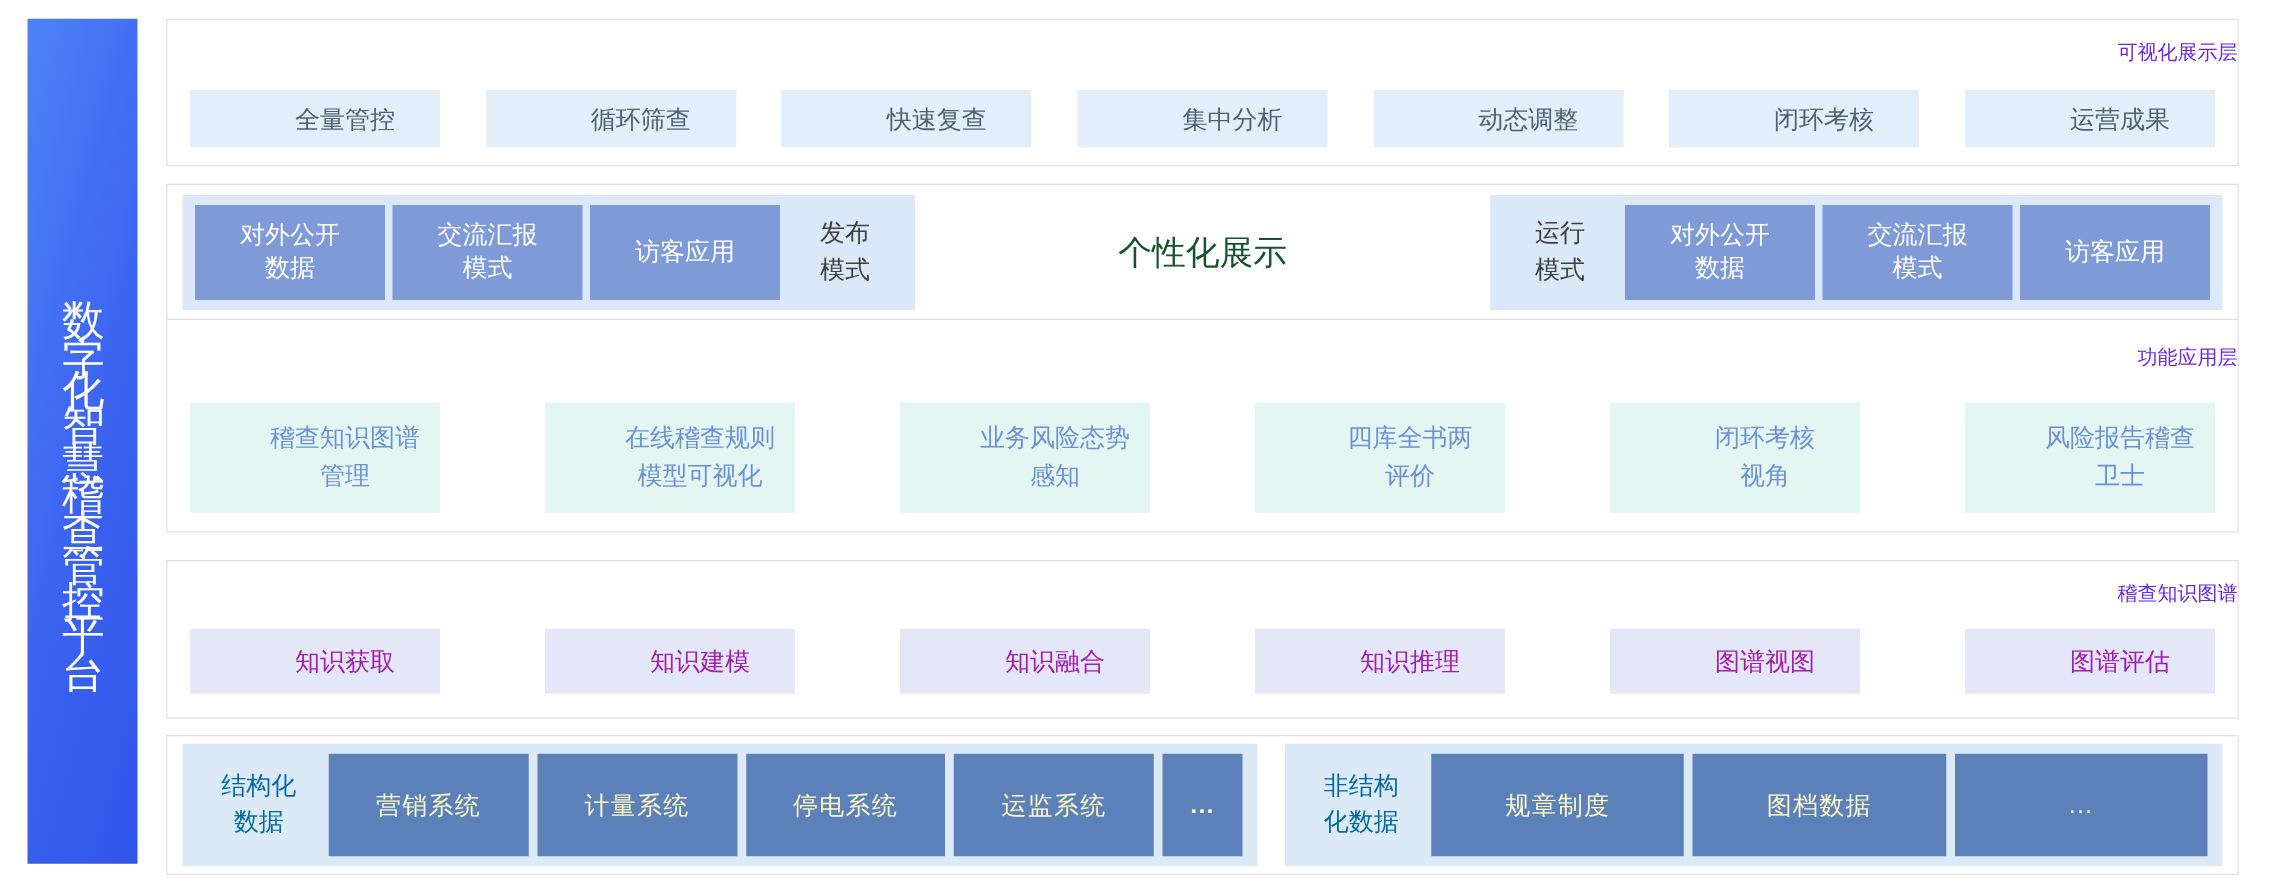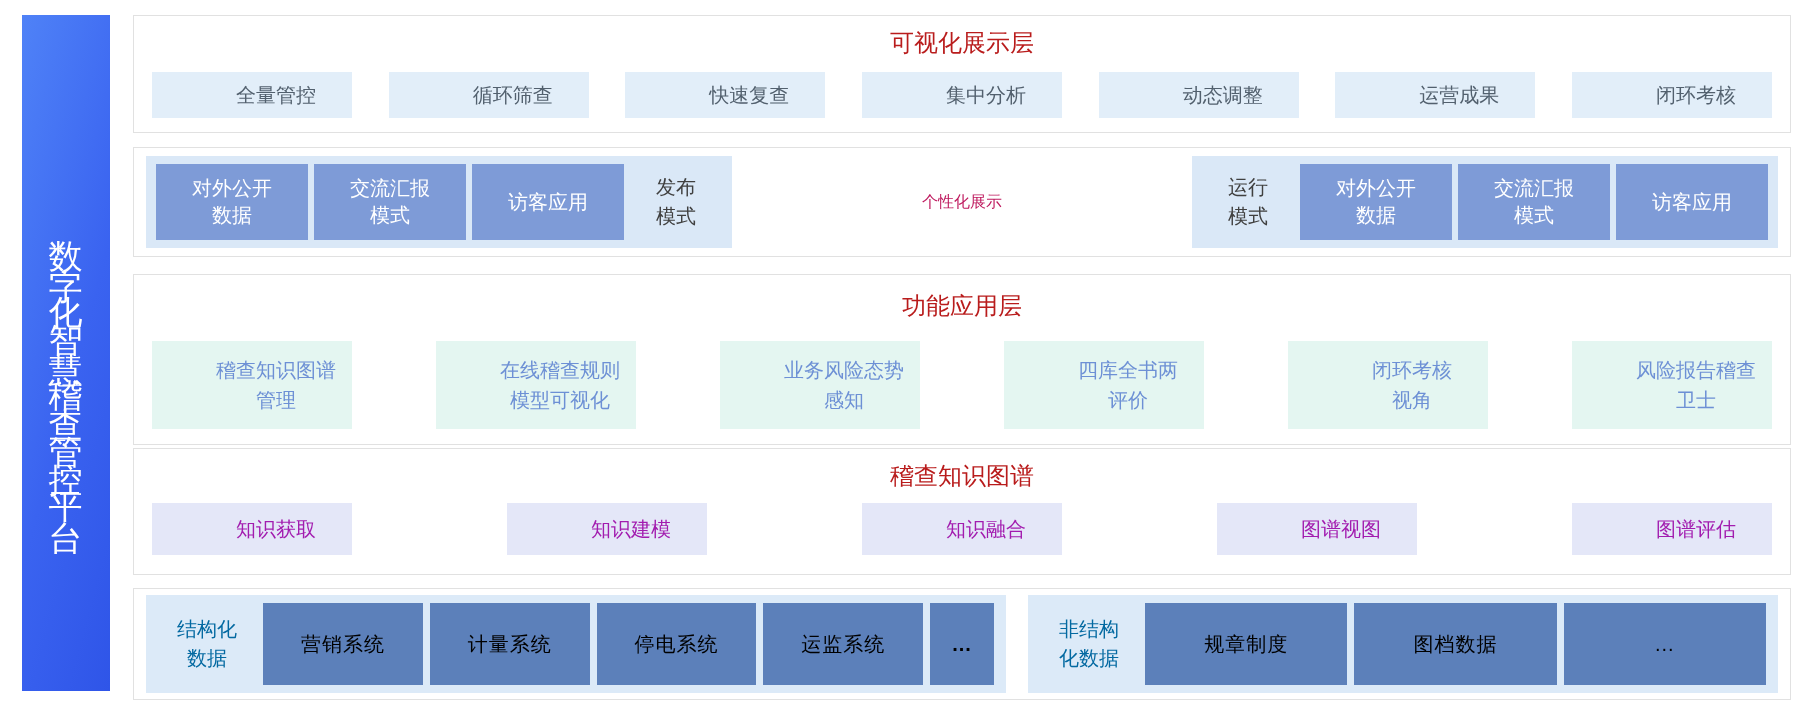--- a/index.html
+++ b/index.html
@@ -18,25 +18,25 @@
     color:#ffffff;font-size:34px;font-weight:500;letter-spacing:28px;
     margin-bottom:-28px;white-space:pre;
   }
   
   .panel{
     position:absolute;left:133px;width:1658px;background:#ffffff;
     border:1px solid #e1e1e1;box-sizing:border-box;
   }
   .p1{top:15px;height:118px;padding-top:14px;}
   .p2{top:147px;height:110px;display:flex;align-items:stretch;padding:8px 12px;}
-  .p3{top:274px;height:171px;padding-top:18px;}
+  .p3{top:255px;height:171px;padding-top:18px;}
   .p4{top:448px;height:127px;padding-top:14px;}
   .p5{top:588px;height:112px;display:flex;align-items:stretch;padding:6px 12px;gap:22px;}
   .panel-title{
-    text-align:center;color:#b91c1c;font-size:24px;font-weight:500;line-height:26px;
+    text-align:right;color:#6d28d9;font-size:16px;font-weight:500;line-height:26px;
   }
   .items-row{display:flex;justify-content:space-between;padding:0 18px;}
   .chip{
     display:flex;align-items:center;justify-content:center;text-align:center;
     white-space:pre-line;width:200px;box-sizing:border-box;padding-left:48px;
   }
   .chip-blue{background:#e2eef9;color:#52606e;font-size:20px;height:46px;margin-top:16px;}
   .chip-mint{background:#e4f6f1;color:#6d90d5;font-size:20px;height:88px;line-height:30px;margin-top:22px;}
   .chip-lav{background:#e4e7f8;color:#a21caf;font-size:20px;height:52px;margin-top:14px;}
   
@@ -47,34 +47,34 @@
     background:#7e9bd7;color:#ffffff;font-size:20px;width:152px;
     display:flex;align-items:center;justify-content:center;text-align:center;
     white-space:pre-line;line-height:27px;
   }
   .mode-label{
     width:92px;color:#404040;font-size:20px;display:flex;align-items:center;justify-content:center;
     text-align:center;white-space:pre-line;line-height:29px;
   }
   .p2-center{
     flex:1;display:flex;align-items:center;justify-content:center;
-    color:#be185d;font-size:16px;
+    color:#14532d;font-size:27px;
   }
   
   .data-container{
     background:#dceaf8;display:flex;align-items:stretch;padding:8px 12px;gap:7px;
   }
   .dc-left{flex:0 0 860px;box-sizing:border-box;}
   .dc-right{flex:1;box-sizing:border-box;}
   .data-label{
     width:98px;color:#0369a1;font-size:20px;display:flex;align-items:center;justify-content:center;
     text-align:center;white-space:pre-line;line-height:29px;flex:0 0 auto;
   }
   .data-box{
-    background:#5c80ba;color:#000000;font-size:20px;flex:1 1 0;
+    background:#5c80ba;color:#fef9c3;font-size:20px;flex:1 1 0;
     display:flex;align-items:center;justify-content:center;
     letter-spacing:1px;
   }
   .data-box.narrow{flex:0 0 64px;font-weight:bold;}
 </style>
 </head>
 <body>
 
 <div class="canvas">
 
@@ -83,22 +83,22 @@
   </div>
 
   <section class="panel p1">
     <div class="panel-title">可视化展示层</div>
     <div class="items-row">
       <div class="chip chip-blue">全量管控</div>
       <div class="chip chip-blue">循环筛查</div>
       <div class="chip chip-blue">快速复查</div>
       <div class="chip chip-blue">集中分析</div>
       <div class="chip chip-blue">动态调整</div>
+      <div class="chip chip-blue">闭环考核</div>
       <div class="chip chip-blue">运营成果</div>
-      <div class="chip chip-blue">闭环考核</div>
     </div>
   </section>
 
   <section class="panel p2">
     <div class="mode-container">
       <div class="mode-box">对外公开
 数据</div>
       <div class="mode-box">交流汇报
 模式</div>
       <div class="mode-box">访客应用</div>
@@ -134,20 +134,21 @@
 卫士</div>
     </div>
   </section>
 
   <section class="panel p4">
     <div class="panel-title">稽查知识图谱</div>
     <div class="items-row">
       <div class="chip chip-lav">知识获取</div>
       <div class="chip chip-lav">知识建模</div>
       <div class="chip chip-lav">知识融合</div>
+      <div class="chip chip-lav">知识推理</div>
       <div class="chip chip-lav">图谱视图</div>
       <div class="chip chip-lav">图谱评估</div>
     </div>
   </section>
 
   <section class="panel p5">
     <div class="data-container dc-left">
       <div class="data-label">结构化
 数据</div>
       <div class="data-box">营销系统</div>

